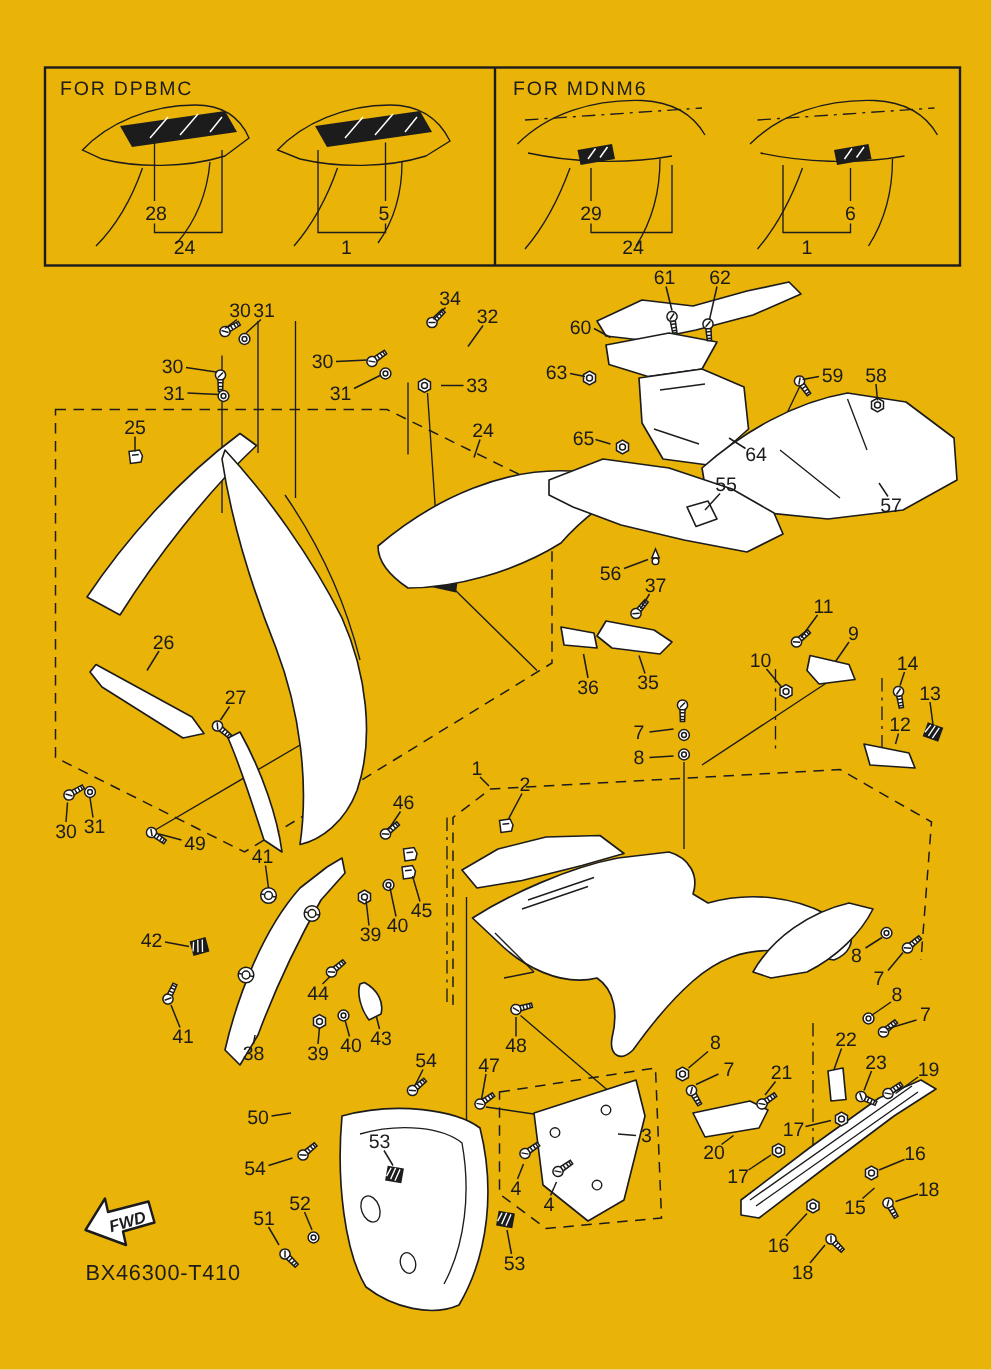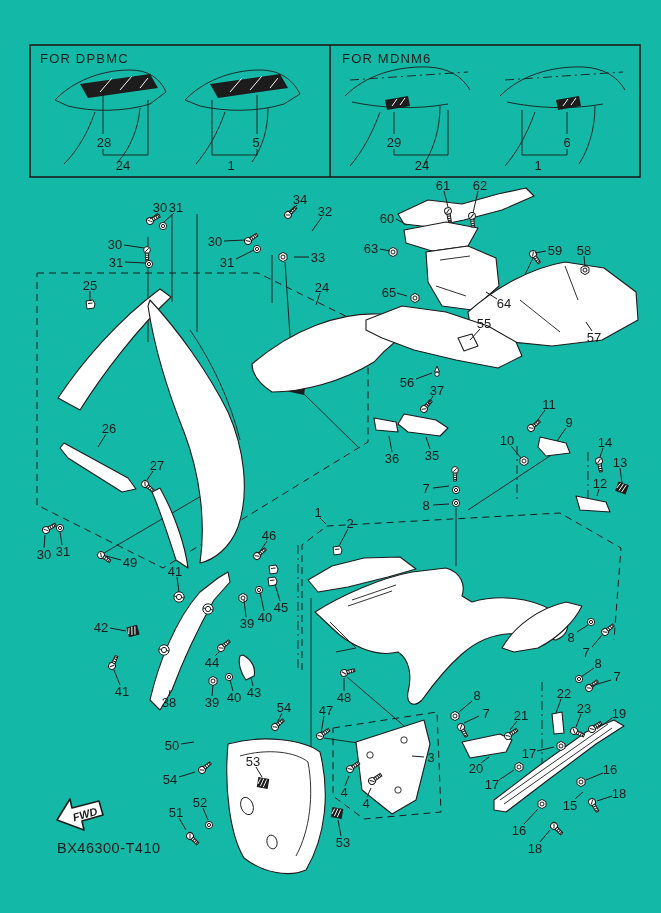--- a/index.html
+++ b/index.html
@@ -1,17 +1,17 @@
 <!DOCTYPE html>
 <html><head>
 <meta charset="utf-8">
 <style>
   html,body{margin:0;padding:0;background:#e8e8e8;}
   .stage{
-    width:661px;height:913px;background:#14b8a6;position:relative;margin:0 auto;
+    width:661px;height:913px;background:#eab308;position:relative;margin:0 auto;
     font-family:"Liberation Sans", sans-serif;color:#1c1c1c;overflow:hidden;
   }
   svg{display:block;}
   .lnthin{stroke:#1c1c1c;stroke-width:0.9;fill:none;}
   .part{stroke:#1c1c1c;stroke-width:1.1;fill:#ffffff;stroke-linejoin:round;}
   .dash{stroke:#1c1c1c;stroke-width:1;fill:none;stroke-dasharray:7 5;}
   .dashdot{stroke:#1c1c1c;stroke-width:0.9;fill:none;stroke-dasharray:9 4 2 4;}
   .box{stroke:#1c1c1c;stroke-width:1.6;fill:none;}
   .cap{font-size:13px;letter-spacing:1.2px;fill:#1c1c1c;}
   .code{font-size:14.5px;letter-spacing:0.5px;fill:#1c1c1c;}

